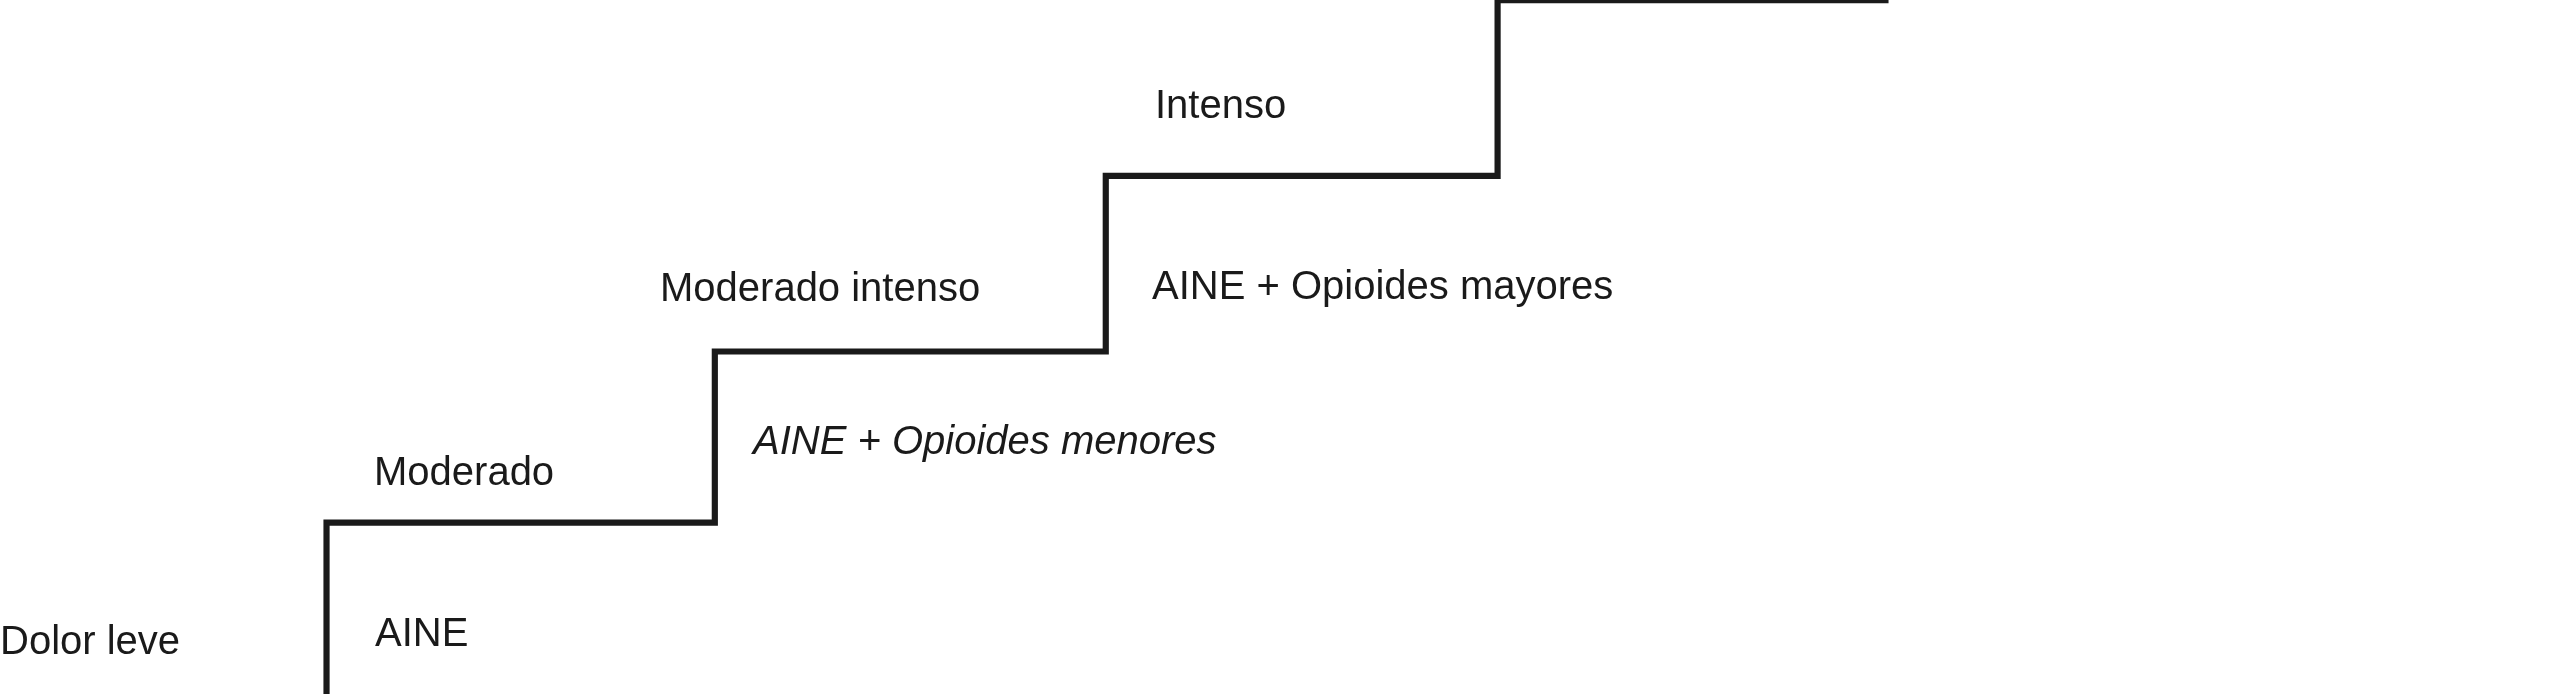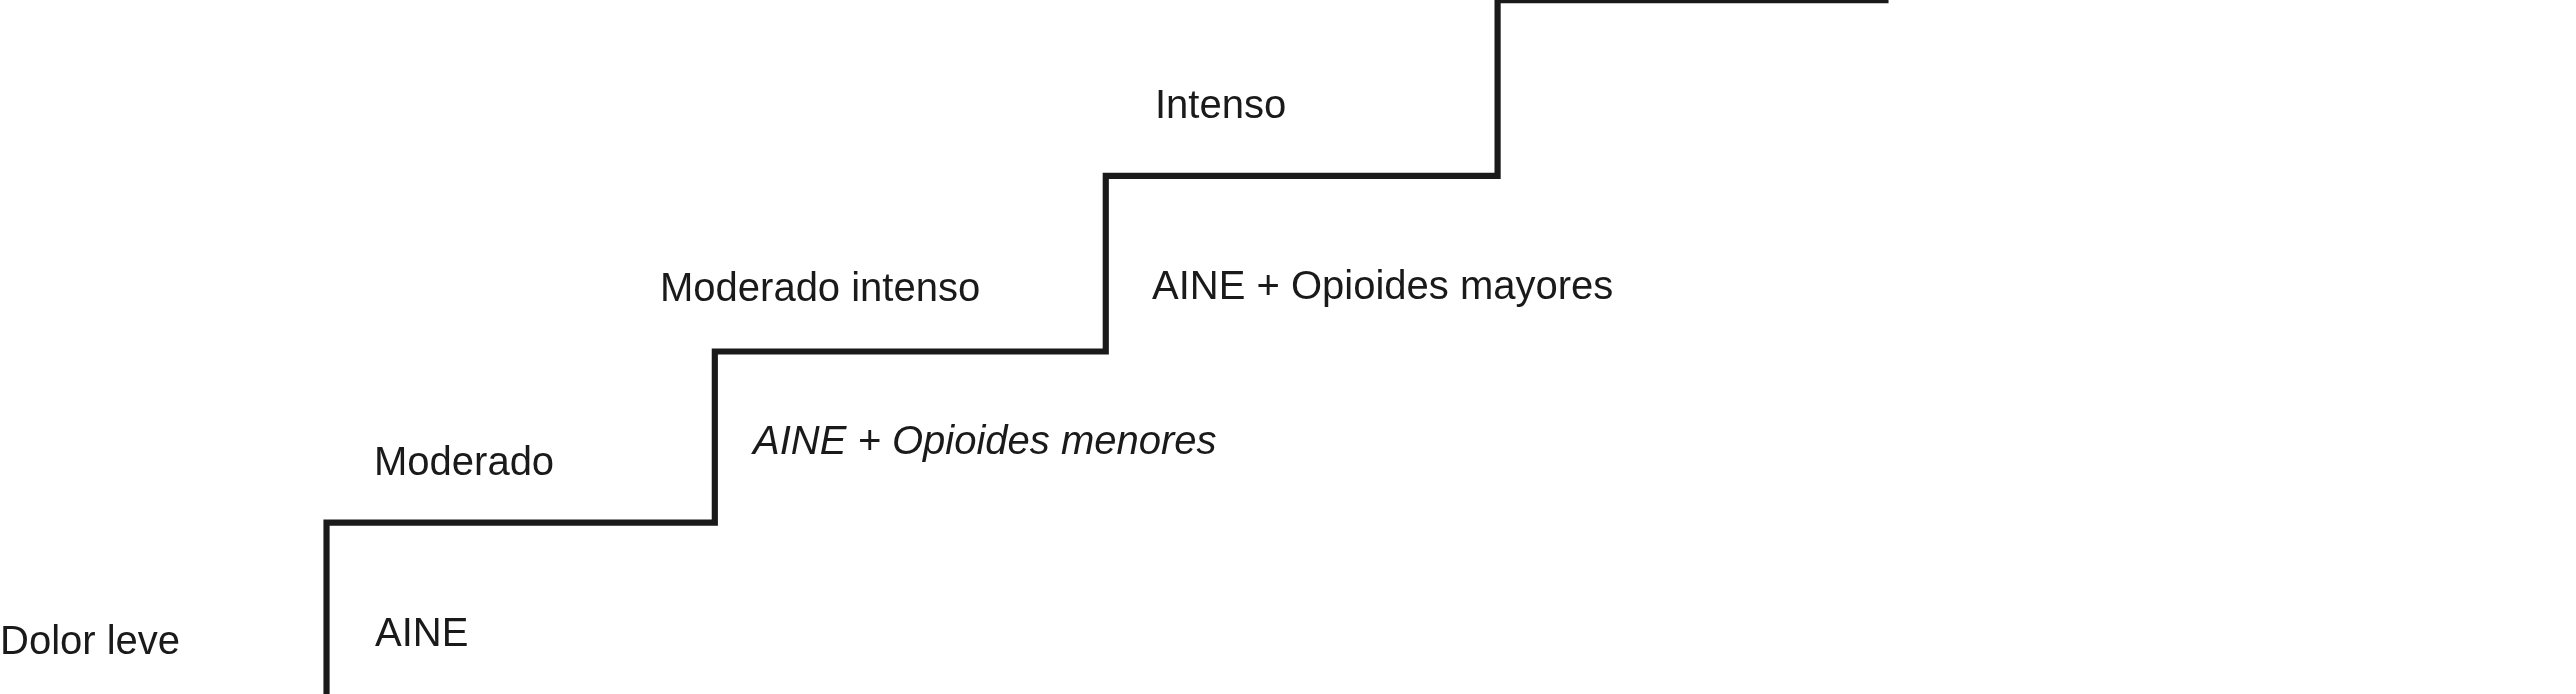--- a/index.html
+++ b/index.html
@@ -31,21 +31,21 @@
     font-weight: 400;
     color: #1a1a1a;
     line-height: 1;
   }
   
   .severity { font-size: 40px; }
   
   .treatment { font-size: 40px; }
 
   .s-leve      { left: 0px;    top: 620px; }
-  .s-moderado  { left: 374px;  top: 441px; }
+  .s-moderado  { left: 374px;  top: 451px; }
   .s-modint    { left: 660px;  top: 267px; }
   .s-intenso   { left: 1155px; top: 84px;  }
 
   .t-aine      { left: 375px;  top: 612px; text-align: center; }
   .t-menores   { left: 753px;  top: 420px; font-style: italic; }
   .t-mayores   { left: 1152px; top: 265px; }
   .t-especial  { left: 1580px; top: 89px; }
 </style>
 </head>
 <body>

